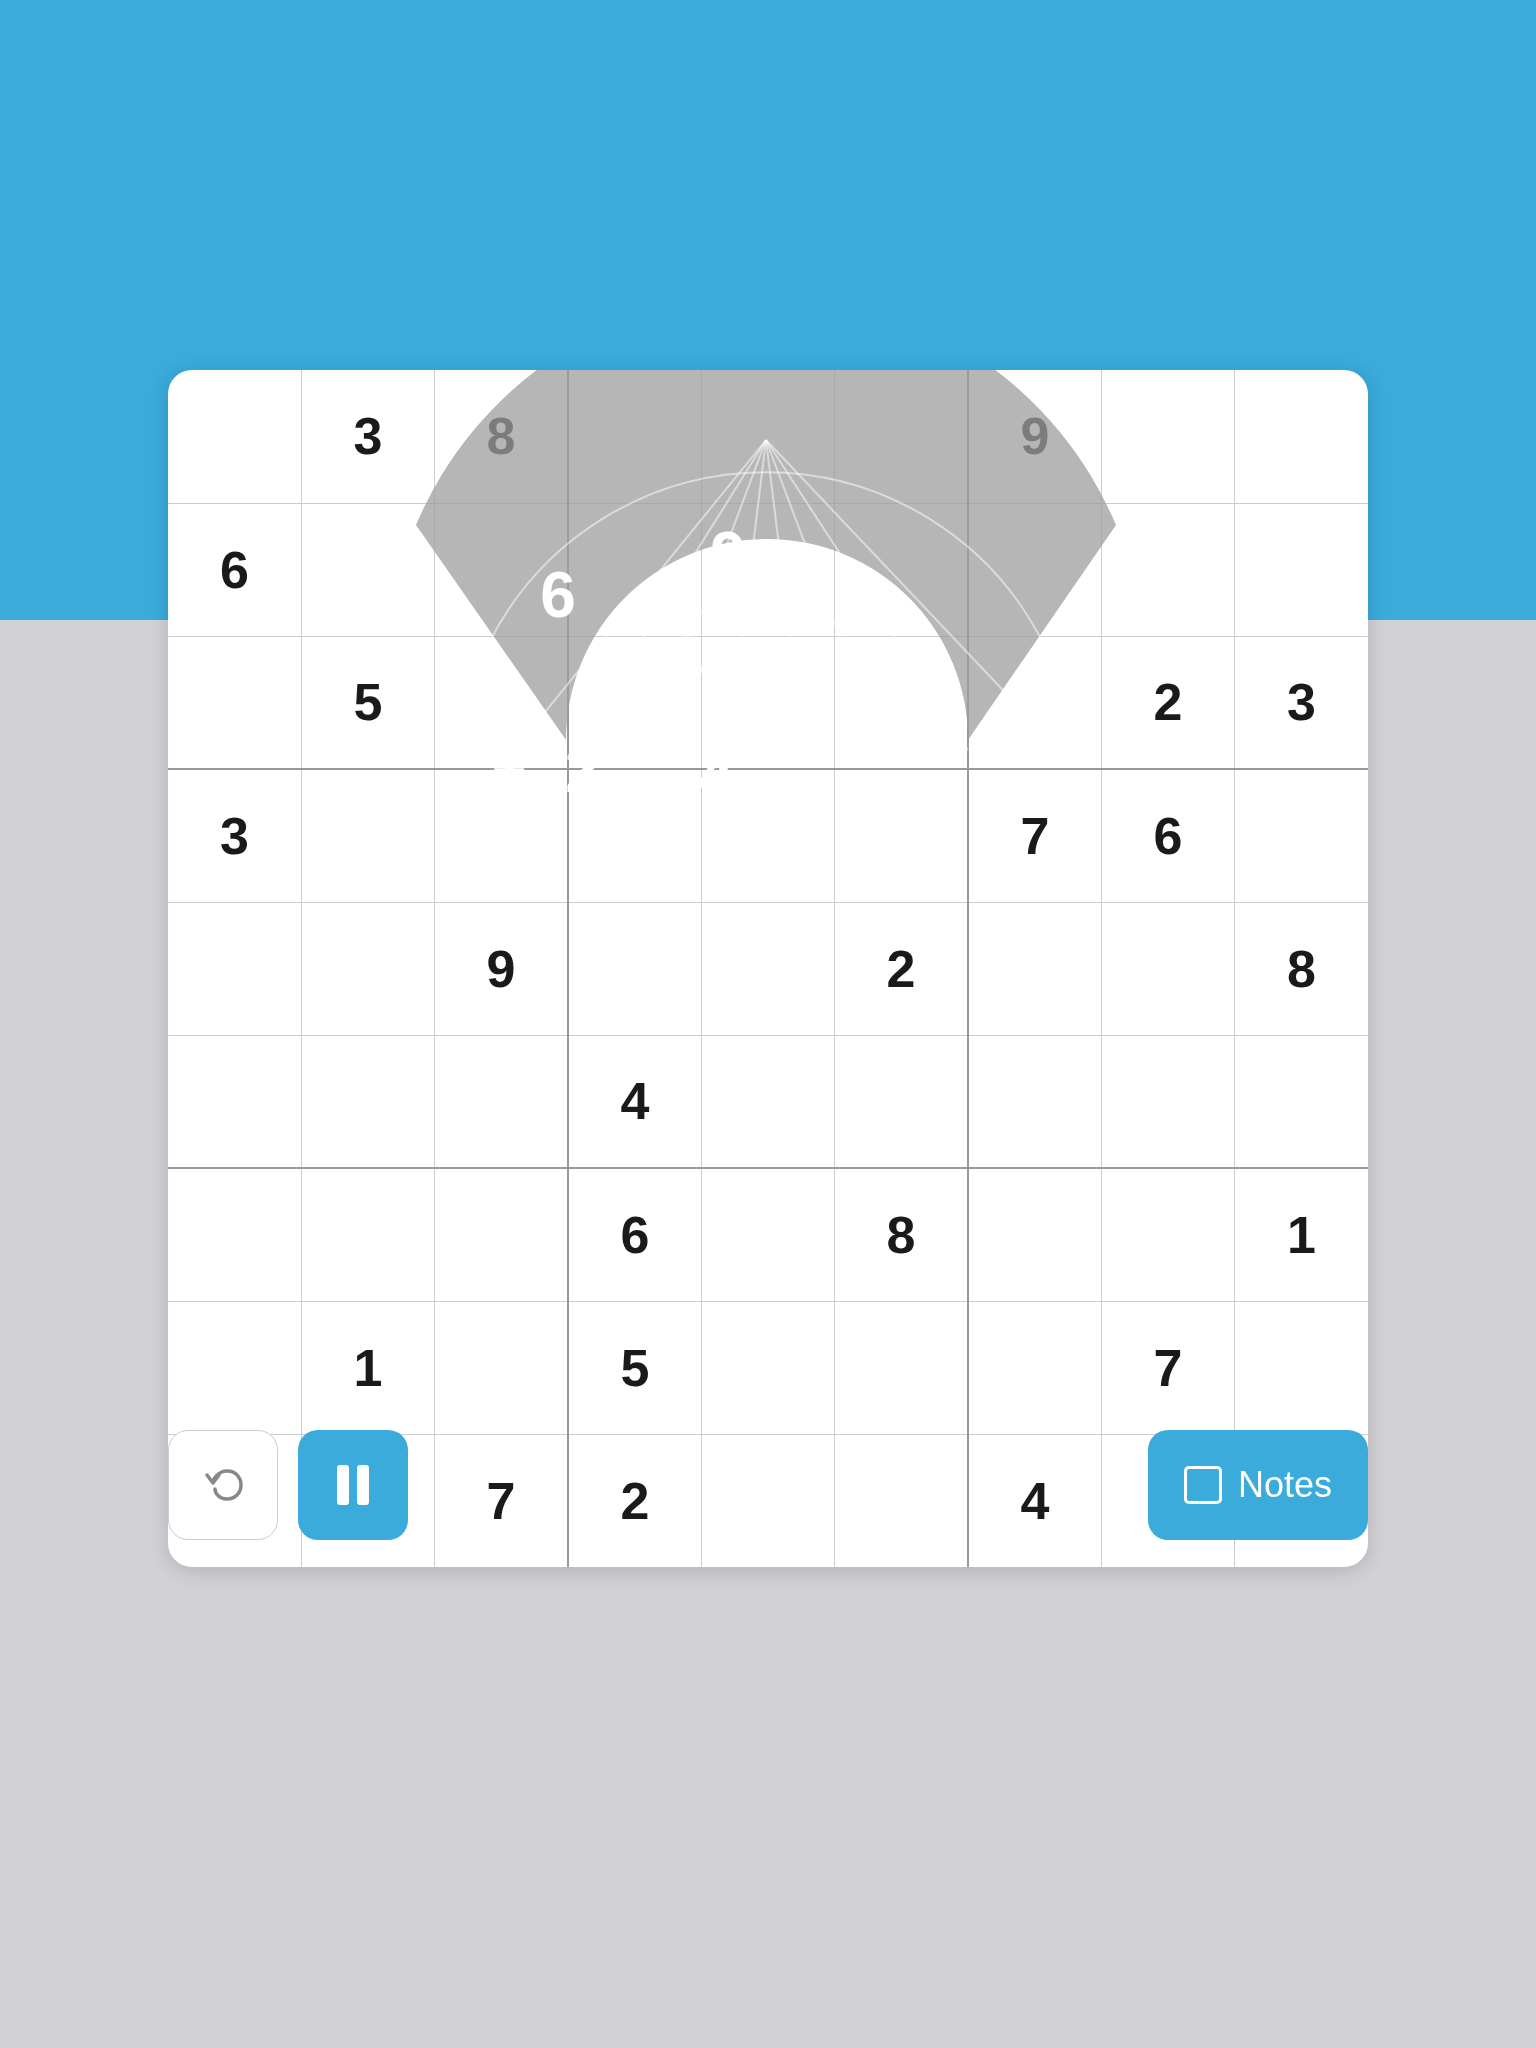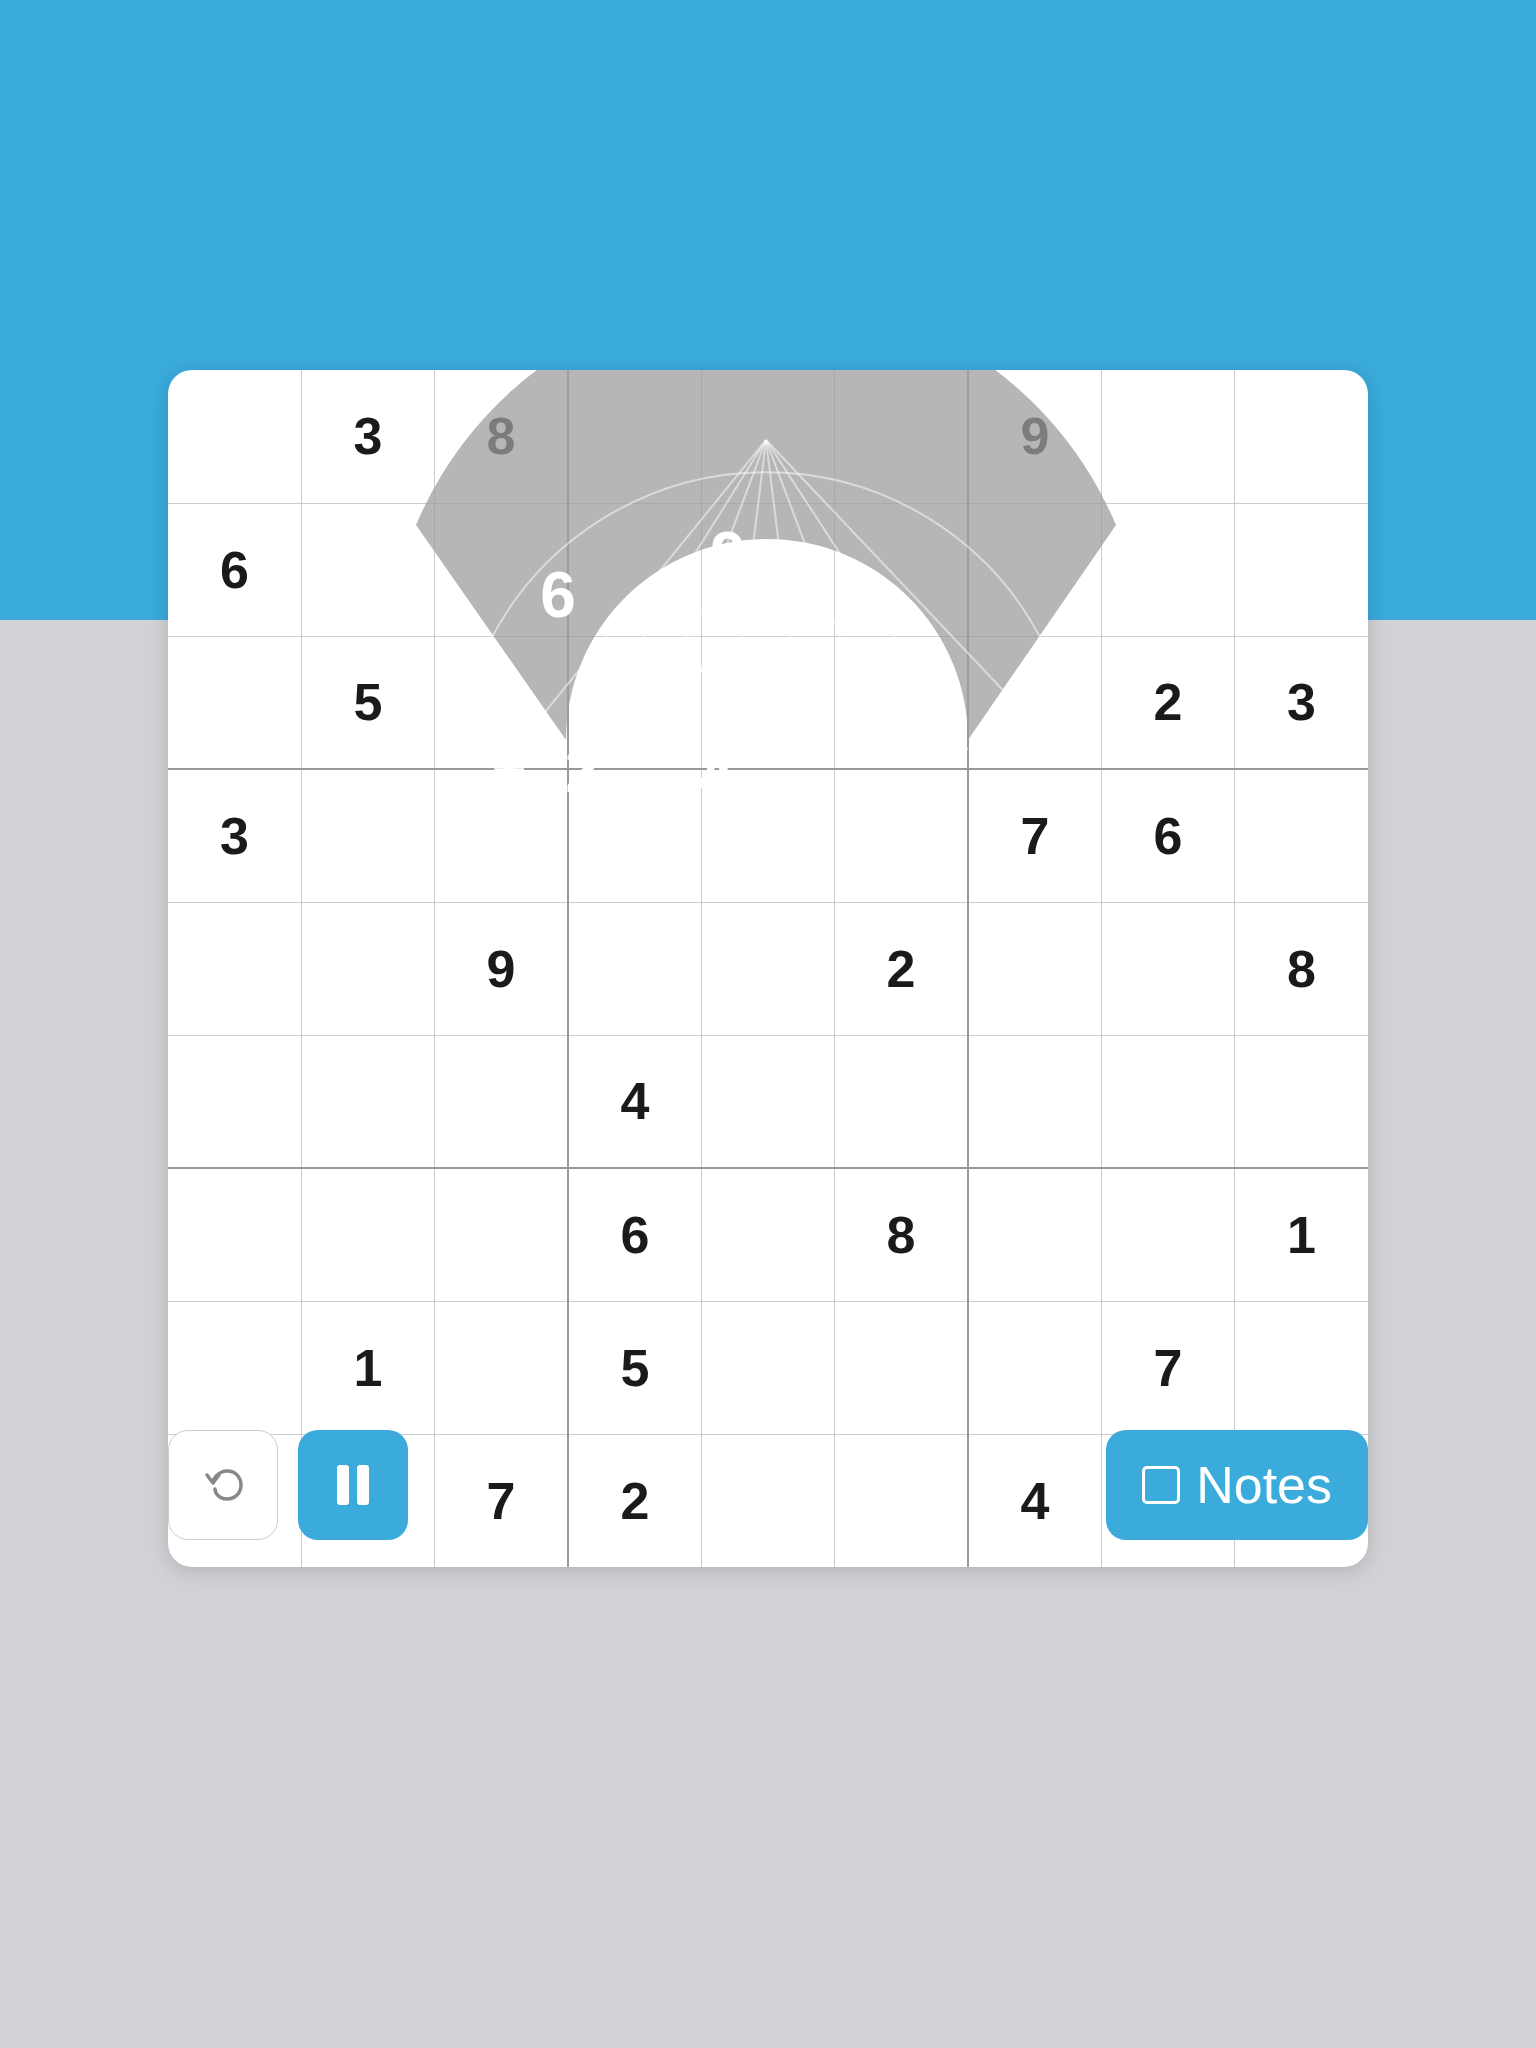--- a/index.html
+++ b/index.html
@@ -186,21 +186,21 @@
 
     .btn-notes {
       background: #3aabdb;
       border: none;
       border-radius: 20px;
       display: flex;
       align-items: center;
       justify-content: center;
       cursor: pointer;
       color: white;
-      font-size: 52px;
+      font-size: 36px;
       font-weight: 500;
       padding: 0 36px;
       height: 110px;
       gap: 16px;
     }
 
     .notes-icon {
       width: 38px;
       height: 38px;
       border: 3px solid white;

